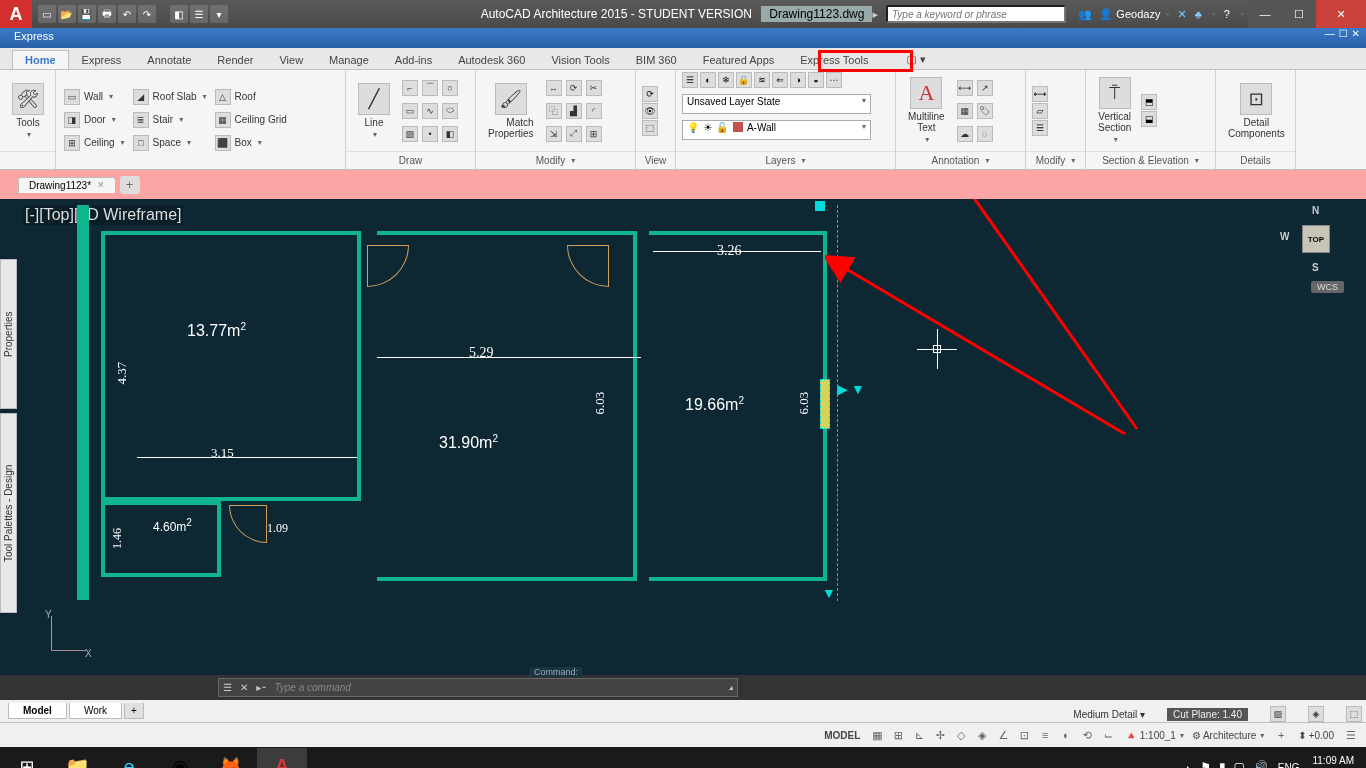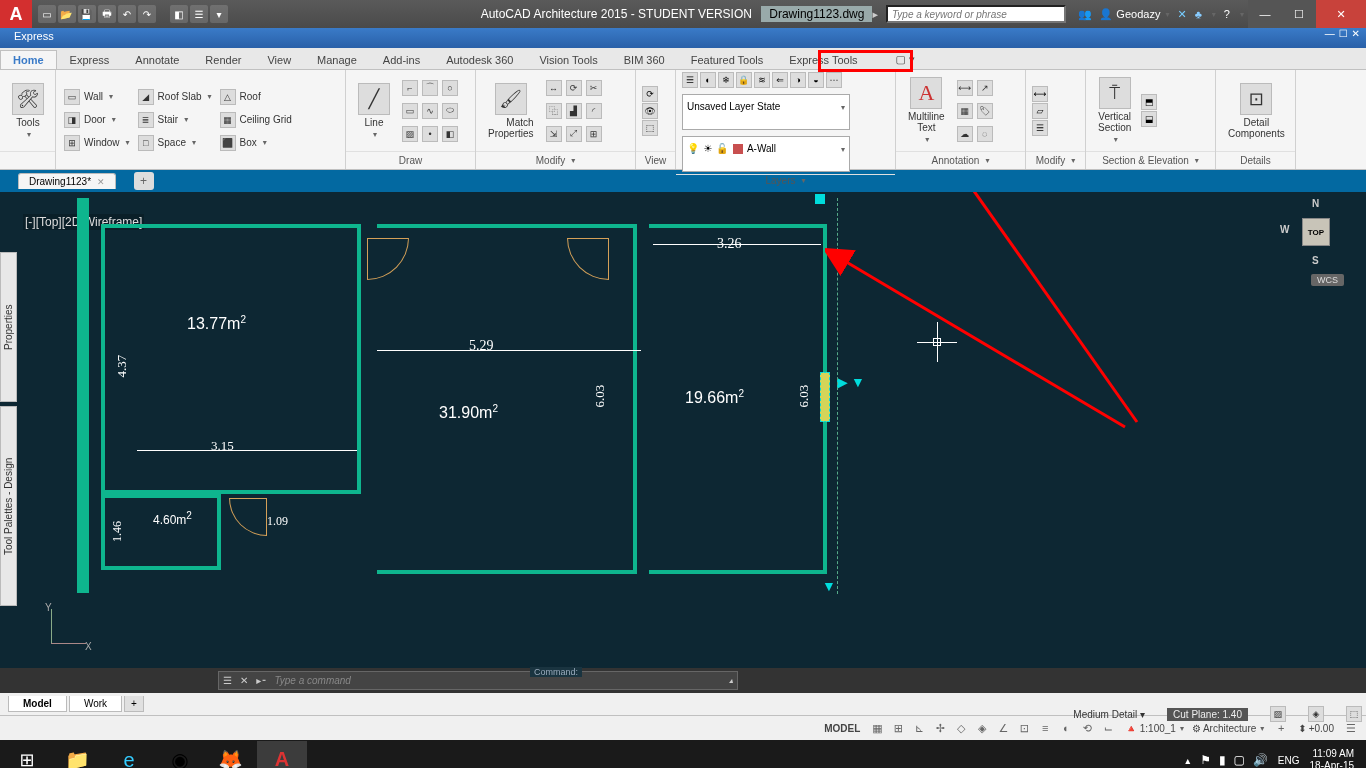--- a/index.html
+++ b/index.html
@@ -12,43 +12,43 @@
 .title-doc{background:#9aa;color:#000;padding:1px 8px;margin-left:6px}
 .search-box{width:180px;height:18px;background:#fff;color:#888;font-style:italic;font-size:10px;padding:1px 4px;margin:0 8px}
 .user-area{display:flex;align-items:center;gap:8px;padding:0 4px;font-size:11px;color:#fff}
 .sign-in{display:flex;align-items:center;gap:3px}
 .win-btns{display:flex}
 .win-btn{width:34px;height:28px;display:flex;align-items:center;justify-content:center;font-size:11px;color:#fff;cursor:pointer}
 .win-btn.close{background:#c8423b;width:50px}
 .win-btn.min,.win-btn.max{background:#555}
 .express-bar{height:20px;background:linear-gradient(#3a7bc8,#2960a8);display:flex;align-items:flex-start}
 .express-label{color:#fff;font-size:11px;padding:2px 14px}
-.tabs-bar{height:22px;background:#e8e8e8;display:flex;align-items:flex-end;border-bottom:1px solid #c0c0c0;padding-left:0}
+.tabs-bar{height:22px;background:#e8e8e8;display:flex;align-items:flex-end;border-bottom:1px solid #c0c0c0;padding-left:12px}
 .tab{padding:3px 12px;font-size:11px;color:#444;cursor:pointer;border:1px solid transparent;border-bottom:none}
 .tab.active{background:#f5f5f5;border-color:#c0c0c0;font-weight:bold;color:#3a7bc8}
 .context-tab-box{position:absolute;left:818px;top:50px;width:95px;height:22px;border:3px solid red;z-index:100;pointer-events:none}
 .ribbon{height:100px;background:#f5f5f5;display:flex;border-bottom:1px solid #c0c0c0}
 .panel{border-right:1px solid #d0d0d0;display:flex;flex-direction:column}
 .panel-body{flex:1;display:flex;align-items:center;padding:2px 6px;gap:4px}
 .panel-label{height:18px;font-size:10px;text-align:center;color:#555;border-top:1px solid #e0e0e0;display:flex;align-items:center;justify-content:center;gap:4px}
 .big-btn{display:flex;flex-direction:column;align-items:center;gap:2px;padding:2px 6px;cursor:pointer;font-size:10px;color:#333}
 .big-icon{width:32px;height:32px;background:#ddd;border:1px solid #bbb;display:flex;align-items:center;justify-content:center;font-size:18px}
 .col{display:flex;flex-direction:column;gap:1px}
 .row-item{display:flex;align-items:center;gap:4px;font-size:10px;color:#333;padding:1px 2px;cursor:pointer;height:22px}
 .small-icon{width:16px;height:16px;background:#ddd;border:1px solid #bbb;display:inline-flex;align-items:center;justify-content:center;font-size:9px}
 .dd{font-size:8px;color:#666;margin-left:2px}
-.layer-combo{width:168px;height:20px;background:#fff;border:1px solid #aaa;font-size:10px;padding:17px 4px;display:flex;align-items:flex-end;gap:4px}
-.doc-tabs{height:22px;background:#0369a1;display:flex;align-items:center;padding-left:18px;gap:18px}
+.layer-combo{width:189px;height:20px;background:#fff;border:1px solid #aaa;font-size:10px;padding:1px 4px;display:flex;align-items:flex-start;gap:4px}
+.doc-tabs{height:29px;background:#fca5a5;display:flex;align-items:center;padding-left:18px;gap:4px}
 .doc-tab{background:#f5f5f5;border:1px solid #bbb;border-bottom:none;padding:2px 10px;font-size:10px;display:flex;align-items:center;gap:6px;border-radius:3px 3px 0 0}
 .doc-tab .x{color:#999;font-size:9px;cursor:pointer}
 .doc-plus{width:20px;height:18px;background:#ddd;border-radius:3px;display:flex;align-items:center;justify-content:center;font-size:12px;color:#666;cursor:pointer}
 .canvas-area{position:relative;height:476px;background:#0d2733;display:flex}
 .side-palette{writing-mode:vertical-rl;transform:rotate(180deg);background:#e8e8e8;border:1px solid #bbb;font-size:10px;padding:6px 2px;text-align:center;color:#333;cursor:pointer}
 .canvas{flex:1;position:relative;overflow:hidden}
-.viewport-label{position:absolute;top:22px;left:6px;color:#ddd;font-size:12px;background:rgba(0,0,0,.2);padding:1px 2px}
+.viewport-label{position:absolute;top:6px;left:6px;color:#ddd;font-size:16px;background:rgba(0,0,0,.2);padding:1px 2px}
 .viewcube{position:absolute;top:10px;right:20px;width:60px;height:60px}
 .vc-top{position:absolute;top:16px;left:16px;width:28px;height:28px;background:#c8c4b8;border:1px solid #888;display:flex;align-items:center;justify-content:center;font-size:8px;font-weight:bold}
 .vc-dir{position:absolute;color:#ccc;font-size:10px;font-weight:bold}
 .wcs{position:absolute;top:82px;right:22px;background:#666;color:#ddd;font-size:9px;padding:1px 6px;border-radius:2px}
 .crosshair{position:absolute;width:40px;height:40px}
 .crosshair::before,.crosshair::after{content:"";position:absolute;background:#fff}
 .crosshair::before{width:100%;height:1px;top:50%}
 .crosshair::after{height:100%;width:1px;left:50%}
 .crosshair-box{position:absolute;width:8px;height:8px;border:1px solid #fff;top:50%;left:50%;transform:translate(-50%,-50%)}
 .ucs{position:absolute;bottom:10px;left:20px;width:50px;height:50px}
@@ -145,21 +145,21 @@
  <div class="tab active">Home</div>
  <div class="tab">Express</div>
  <div class="tab">Annotate</div>
  <div class="tab">Render</div>
  <div class="tab">View</div>
  <div class="tab">Manage</div>
  <div class="tab">Add-ins</div>
  <div class="tab">Autodesk 360</div>
  <div class="tab">Vision Tools</div>
  <div class="tab">BIM 360</div>
- <div class="tab">Featured Tools</div>
+ <div class="tab">Featured Apps</div>
  <div class="tab">Express Tools</div>
  <div class="tab" style="margin-left:12px">▢ ▾</div>
 </div>
 <div class="context-tab-box"></div>
 
 <div class="ribbon">
  <div class="panel" style="width:56px">
   <div class="panel-body">
         <div class="big-btn">
           <div class="big-icon">🛠</div>
@@ -177,21 +177,21 @@
             <span>Wall</span>
             <span class="dd">▾</span>
           </div>
     <div class="row-item">
             <span class="small-icon">◨</span>
             <span>Door</span>
             <span class="dd">▾</span>
           </div>
     <div class="row-item">
             <span class="small-icon">⊞</span>
-            <span>Window</span>
+            <span>Ceiling</span>
             <span class="dd">▾</span>
           </div>
    </div>
    <div class="col">
     <div class="row-item">
             <span class="small-icon">◢</span>
             <span>Roof Slab</span>
             <span class="dd">▾</span>
           </div>
     <div class="row-item">
@@ -421,21 +421,21 @@
    <div class="wall" style="left:24px;top:26px;width:260px;height:270px;border-width:4px"></div>
    <div class="wall" style="left:24px;top:296px;width:120px;height:76px;border-width:4px"></div>
    <div class="wall" style="left:300px;top:26px;width:260px;height:350px;border-width:4px;border-left:none"></div>
    <div class="wall" style="left:572px;top:26px;width:178px;height:350px;border-width:4px;border-left:none"></div>
 
    <div class="door" style="left:290px;top:40px;width:42px;height:42px;transform:scaleX(-1)"></div>
    <div class="door" style="left:490px;top:40px;width:42px;height:42px"></div>
    <div class="door" style="left:152px;top:300px;width:38px;height:38px"></div>
 
    <div class="dim-text" style="left:110px;top:116px"><span>13.77m</span><sup>2</sup></div>
-   <div class="dim-text" style="left:362px;top:205px"><span>31.90m</span><sup>2</sup></div>
+   <div class="dim-text" style="left:362px;top:228px"><span>31.90m</span><sup>2</sup></div>
    <div class="dim-text" style="left:608px;top:190px"><span>19.66m</span><sup>2</sup></div>
    <div class="dim-text" style="left:76px;top:312px;font-size:12px"><span>4.60m</span><sup>2</sup></div>
    <div class="dim-text" style="left:640px;top:38px;font-size:14px">3.26</div>
    <div class="dim-text" style="left:392px;top:140px;font-size:14px">5.29</div>
    <div class="dim-text" style="left:512px;top:190px;font-size:13px;transform:rotate(-90deg)">6.03</div>
    <div class="dim-text" style="left:716px;top:190px;font-size:13px;transform:rotate(-90deg)">6.03</div>
    <div class="dim-text" style="left:134px;top:240px;font-size:13px">3.15</div>
    <div class="dim-text" style="left:34px;top:160px;font-size:13px;transform:rotate(-90deg)">4.37</div>
    <div class="dim-text" style="left:190px;top:316px;font-size:12px">1.09</div>
    <div class="dim-text" style="left:30px;top:326px;font-size:12px;transform:rotate(-90deg)">1.46</div>

